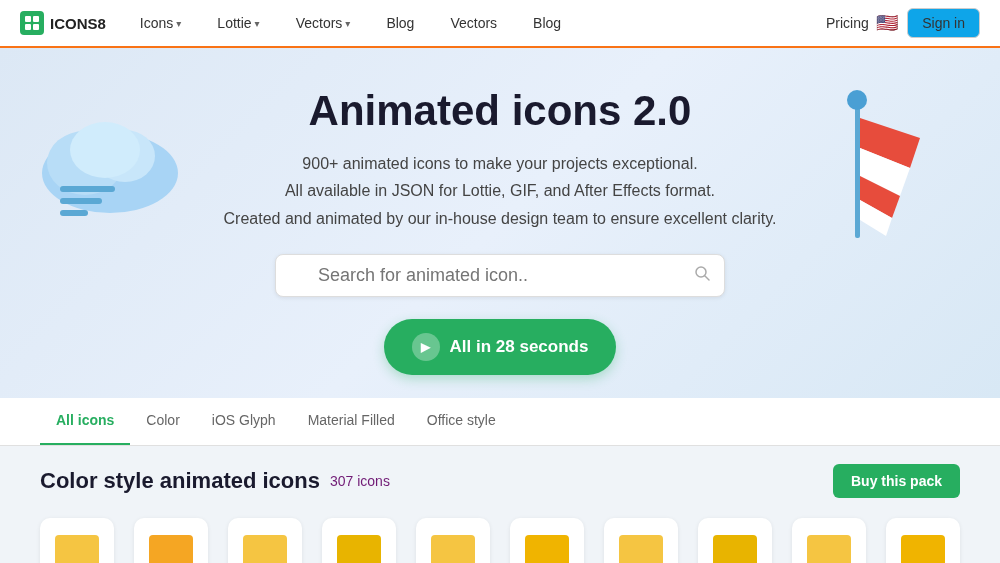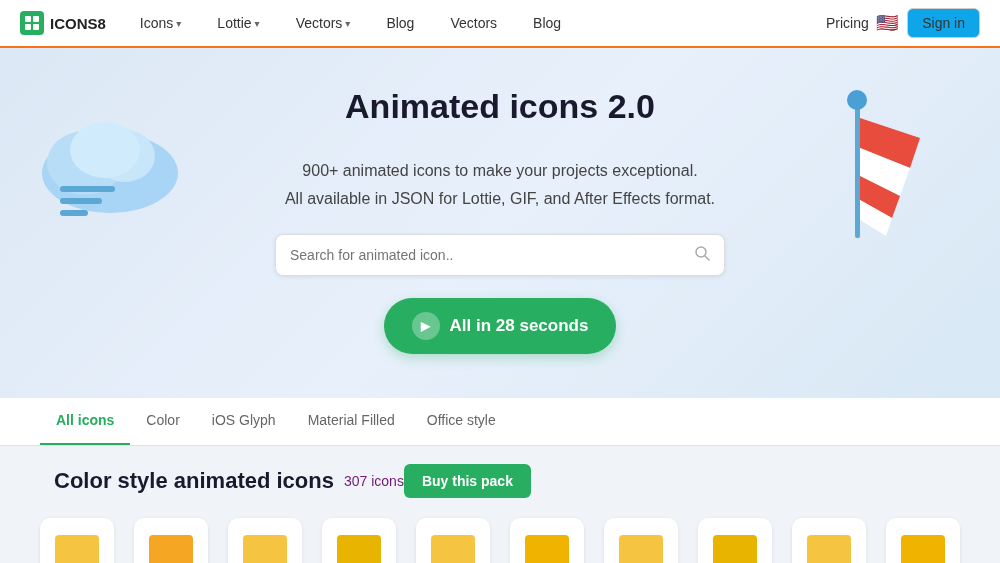--- a/index.html
+++ b/index.html
@@ -62,24 +62,24 @@
     
     .hero {
       background: linear-gradient(135deg, #dce8f5 0%, #e8f0fb 50%, #d8e8f5 100%);
       padding: 40px 20px 30px;
       text-align: center;
       position: relative;
       overflow: hidden;
       height: 350px;
     }
     .hero-title {
-      font-size: 34px;
+      font-size: 42px;
       font-weight: 800;
       color: #1a1a2e;
-      margin-bottom: 32px;
+      margin-bottom: 16px;
       line-height: 1.1;
     }
     .hero-sub {
       font-size: 16px;
       color: #444;
       line-height: 1.7;
       margin-bottom: 22px;
     }
     .search-bar {
       display: flex;
@@ -89,23 +89,24 @@
       border-radius: 8px;
       padding: 10px 14px;
       width: 450px;
       margin: 0 auto 22px;
       box-shadow: 0 1px 4px rgba(0,0,0,0.08);
     }
     .search-bar input {
       border: none;
       outline: none;
       flex: 1;
-      font-size: 14px;
+      font-size: 18px;
       color: #999;
       background: transparent;
+      margin-left: 28px;
     }
     .search-icon-svg { color: #aaa; font-size: 16px; }
 
     .cta-btn {
       display: inline-flex;
       align-items: center;
       gap: 10px;
       background: #27ae60;
       color: #fff;
       border: none;
@@ -158,21 +159,22 @@
     .tab.active {
       color: #27ae60;
       border-bottom: 2px solid #27ae60;
       font-weight: 600;
     }
 
     
     .section-header {
       display: flex;
       align-items: center;
-      padding: 18px 54px 10px;
+      justify-content: space-between;
+      padding: 18px 40px 10px;
       background: #f0f4f8;
     }
     .section-title {
       font-size: 22px;
       font-weight: 700;
       color: #1a1a2e;
       display: flex;
       align-items: center;
       gap: 10px;
     }
@@ -294,20 +296,21 @@
       <polygon points="60,60 110,80 100,108 60,88" fill="#fff"></polygon>
       <polygon points="60,88 100,108 92,130 60,112" fill="#e74c3c"></polygon>
       <polygon points="60,112 92,130 86,148 60,132" fill="#fff"></polygon>
     </svg>
   </div>
 
   <h1 class="hero-title">Animated icons 2.0</h1>
   <p class="hero-sub">
     <span>900+ animated icons to make your projects exceptional.</span><br>
     <span>All available in JSON for Lottie, GIF, and After Effects format.</span><br>
+    <span>Created and animated by our in-house design team to ensure excellent clarity.</span>
   </p>
 
   <div class="search-bar">
     <input type="text" placeholder="Search for animated icon.." style="">
     <span class="search-icon-svg">
       <svg width="16" height="16" viewBox="0 0 16 16" fill="none">
         <circle cx="7" cy="7" r="5" stroke="#aaa" stroke-width="1.5"></circle>
         <line x1="11" y1="11" x2="15" y2="15" stroke="#aaa" stroke-width="1.5" stroke-linecap="round"></line>
       </svg>
     </span>

